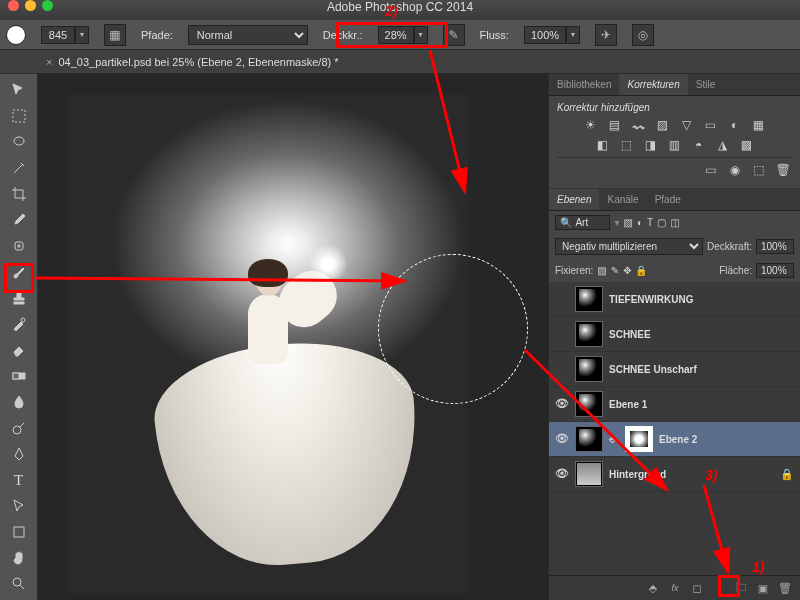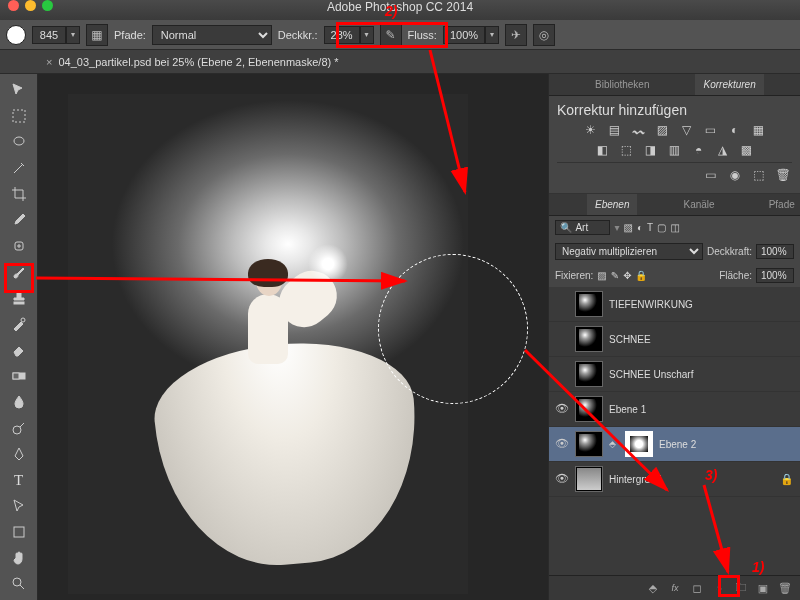--- a/index.html
+++ b/index.html
@@ -2,21 +2,21 @@
 <html><head>
 <meta charset="utf-8">
 <style>
 * { margin: 0; padding: 0; box-sizing: border-box; font-family: "Lucida Grande", Arial, sans-serif; }
 body { background: #535353; color: #ccc; font-size: 11px; overflow: hidden; width: 800px; height: 600px; position: relative; }
 .titlebar { height: 20px; background: linear-gradient(#4a4a4a,#3a3a3a); display: flex; padding: 0 8px; position: relative; }
 .traffic { display: flex; gap: 6px; }
 .dot { width: 11px; height: 11px; border-radius: 50%; }
 .dot.r { background: #ff5f57; } .dot.y { background: #febc2e; } .dot.g { background: #28c840; }
 .titlebar-title { position: absolute; left: 50%; transform: translateX(-50%); color: #ddd; font-size: 12px; }
-.optbar { height: 30px; background: #535353; border-bottom: 1px solid #2a2a2a; display: flex; align-items: center; padding: 0 6px; gap: 6px; font-size: 11px; }
+.optbar { height: 30px; background: #535353; border-bottom: 1px solid #2a2a2a; display: flex; align-items: center; padding: 0 6px; gap: 15px; font-size: 11px; }
 .optbar .swatch { width: 20px; height: 20px; background: #fff; border-radius: 50%; border: 1px solid #222; }
 .optbar .numbox { background: #3a3a3a; border: 1px solid #222; padding: 2px 6px; color: #ddd; min-width: 34px; text-align: center; }
 .optbar .dd { width: 14px; height: 18px; background: #3a3a3a; border: 1px solid #222; display: flex; align-items: center; justify-content: center; }
 .optbar .dd::after { content: "▾"; font-size: 8px; color: #bbb; }
 .optbar select { background: #3a3a3a; border: 1px solid #222; color: #ddd; padding: 2px 4px; font-size: 11px; width: 120px; }
 .optbar .lbl { color: #ddd; }
 .optbar .iconbtn { width: 22px; height: 22px; background: #3a3a3a; border: 1px solid #222; display: flex; align-items: center; justify-content: center; color: #bbb; font-size: 12px; }
 .tabbar { height: 24px; background: #3f3f3f; border-bottom: 1px solid #2a2a2a; display: flex; align-items: center; padding-left: 46px; font-size: 11px; color: #ddd; }
 .tabbar .x { margin-right: 6px; color: #aaa; }
 .main { position: absolute; top: 74px; left: 0; right: 0; bottom: 0; display: flex; }
@@ -28,32 +28,32 @@
 .dress { position: absolute; left: 80px; top: 160px; width: 280px; height: 330px; }
 .dress .body { position: absolute; left: 100px; top: 40px; width: 40px; height: 70px; background: #f5f0e8; border-radius: 20px 20px 10px 10px; }
 .dress .head { position: absolute; left: 108px; top: 12px; width: 26px; height: 30px; background: #e8d5c5; border-radius: 50%; }
 .dress .hair { position: absolute; left: 100px; top: 5px; width: 40px; height: 28px; background: #3a2a20; border-radius: 50% 50% 40% 40%; }
 .dress .skirt { position: absolute; left: 10px; top: 90px; width: 260px; height: 220px; background: radial-gradient(ellipse at 50% 0%, #fff 0%, #f0ece4 30%, #d8d4cc 60%, #b8b4ac 100%); border-radius: 50% 50% 45% 45% / 30% 30% 70% 70%; transform: rotate(-5deg); }
 .dress .arm { position: absolute; left: 130px; top: 20px; width: 60px; height: 50px; background: #f5f0e8; border-radius: 30px; transform: rotate(-40deg); }
 .dress .flash { position: absolute; left: 160px; top: -10px; width: 40px; height: 40px; background: radial-gradient(circle, #fff 20%, rgba(255,255,255,0) 70%); }
 .brush-circle { position: absolute; left: 340px; top: 180px; width: 150px; height: 150px; border: 1px dashed #fff; border-radius: 50%; }
 .panels { width: 252px; background: #454545; border-left: 1px solid #2a2a2a; display: flex; flex-direction: column; }
 .ptabs { display: flex; background: #383838; border-bottom: 1px solid #222; }
-.ptab { padding: 5px 8px; color: #999; font-size: 10px; margin-left: 38px; }
+.ptab { padding: 5px 8px; color: #999; font-size: 10px; }
 .ptab.active { background: #454545; color: #ddd; font-style: italic; }
 .section { padding: 6px 8px; border-bottom: 1px solid #333; }
-.section-title { color: #ddd; font-size: 14px; margin-bottom: 4px; }
+.section-title { color: #ddd; font-size: 10px; margin-bottom: 4px; font-style: italic; }
 .iconrow { display: flex; gap: 6px; justify-content: center; margin: 4px 0; }
 .iconrow span { width: 18px; height: 16px; color: #ccc; font-size: 12px; display: flex; align-items: center; justify-content: center; }
 .layer-panel { flex: 1; display: flex; flex-direction: column; }
 .lp-row { display: flex; align-items: center; padding: 4px 6px; gap: 4px; font-size: 10px; }
 .lp-row select { background: #3a3a3a; border: 1px solid #222; color: #ddd; font-size: 10px; padding: 1px 2px; flex: 1; }
 .lp-row .mini { background: #3a3a3a; border: 1px solid #222; color: #ddd; padding: 1px 4px; width: 38px; font-size: 10px; }
 .layers { flex: 1; overflow: auto; background: #3a3a3a; }
-.layer { display: flex; align-items: center; padding: 4px 6px; border-bottom: 1px solid #333; gap: 6px; min-height: 34px; }
+.layer { display: flex; align-items: center; padding: 4px 6px; border-bottom: 1px solid #333; gap: 6px; min-height: 34px; font-weight: bold; }
 .layer.sel { background: #5a6e8c; }
 .eye { width: 14px; height: 14px; color: #ccc; font-size: 11px; }
 .thumb { width: 28px; height: 26px; background: #000; border: 1px solid #666; display: flex; align-items: center; justify-content: center; }
 .thumb.mask { background: #fff; position: relative; }
 .thumb.mask::before { content: ""; position: absolute; inset: 3px; background: radial-gradient(circle at 50% 50%, #fff 30%, #888 60%, #000 100%); }
 .thumb .sparkle { width: 20px; height: 20px; background: radial-gradient(circle at 30% 30%, #fff 0%, rgba(255,255,255,0.6) 20%, #000 60%); }
 .thumb .photo { width: 24px; height: 22px; background: linear-gradient(#888,#ccc); }
 .lname { color: #ddd; font-size: 10px; }
 .link { width: 10px; color: #ccc; font-size: 9px; }
 .lp-bottom { display: flex; justify-content: flex-end; gap: 4px; padding: 4px 6px; background: #383838; border-top: 1px solid #222; }

